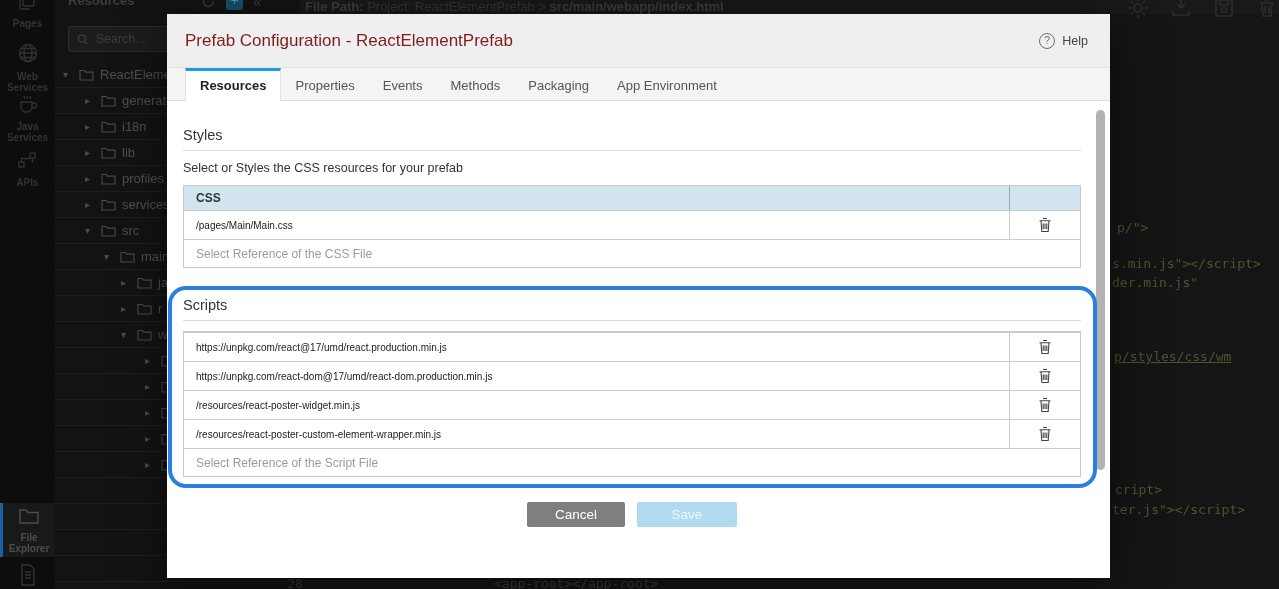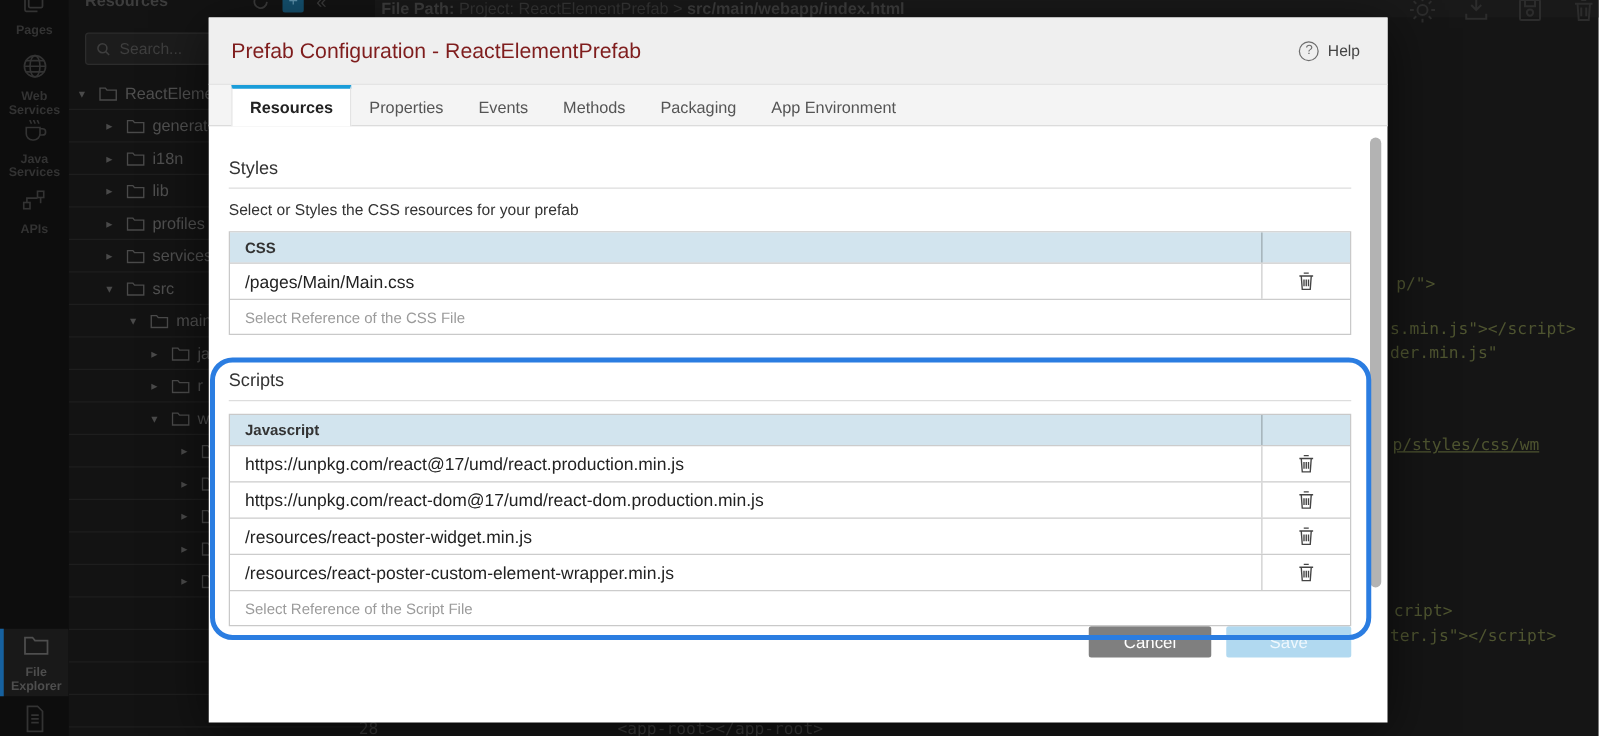--- a/index.html
+++ b/index.html
@@ -52,31 +52,31 @@
   .m-tab { padding: 0 14px; font-size: 13px; color: #555; line-height: 30px; border-top: 3px solid transparent; cursor: pointer; }
   .m-tab.active { background: #fff; border-top: 3px solid #1a9dd9; border-left: 1px solid #e3e3e3; border-right: 1px solid #e3e3e3; color: #222; font-weight: bold; margin-bottom: -1px; }
   .m-body { position: relative; padding: 26px 29px 0 16px; }
 
   .sec-head { font-size: 14.5px; color: #333; padding-bottom: 7px; border-bottom: 1px solid #ddd; }
   .sec-desc { font-size: 12.5px; color: #333; margin-top: 10px; }
   .rtable { margin-top: 10px; border: 1px solid #c9c9c9; }
   .thead { background: #d2e4ee; height: 24px; display: flex; align-items: center; font-size: 12px; font-weight: bold; color: #333; }
   .thead .main { flex: 1; padding-left: 12px; }
   .thead .delcol { width: 71px; height: 100%; border-left: 1px solid #9aa7ad; }
-  .trow { height: 29px; display: flex; align-items: center; font-size: 14px; color: #222; border-top: 1px solid #ccc; }
+  .trow { height: 29px; display: flex; align-items: center; font-size: 10px; color: #222; border-top: 1px solid #ccc; }
   .trow .main { flex: 1; padding-left: 12px; }
   .trow .delcol { width: 71px; height: 100%; border-left: 1px solid #ccc; display: flex; align-items: center; justify-content: center; cursor: pointer; }
   .tplace { height: 28px; border-top: 1px solid #ccc; display: flex; align-items: center; }
   .tplace input { border: 0; outline: 0; width: 100%; padding-left: 12px; font-size: 12px; color: #333; font-family: "Liberation Sans", sans-serif; }
   .tplace input::placeholder { color: #9b9b9b; }
 
   .scripts-wrap { position: relative; margin-top: 29px; }
   .ring { position: absolute; left: -15px; right: -16px; top: -11px; bottom: -11px; border: 4px solid #2b7de1; border-radius: 18px; pointer-events: none; z-index: 5; }
 
-  .m-footer { display: flex; justify-content: flex-end; gap: 12px; }
+  .m-footer { margin-top: 25px; display: flex; justify-content: center; gap: 12px; }
   .btn { height: 25px; border: 0; font-size: 13.5px; border-radius: 2px; font-family: "Liberation Sans", sans-serif; cursor: pointer; }
   .btn-cancel { width: 98px; background: #7f7f7f; color: #fff; }
   .btn-save { width: 100px; background: #b1d9f0; color: #eef7fd; }
 
   .scroll-thumb { position: absolute; left: 929px; top: 96px; width: 9px; height: 360px; background: #b3b3b3; border-radius: 5px; }
 </style>
 </head>
 <body>
 
 <div class="stage">
@@ -331,24 +331,20 @@
           <div class="tplace">
             <input placeholder="Select Reference of the CSS File" style="">
           </div>
         </div>
       </div>
 
       <div class="scripts-wrap">
         <div class="ring"></div>
         <div class="sec-head">Scripts</div>
         <div class="rtable">
-          <div class="thead">
-            <div class="main">Javascript</div>
-            <div class="delcol"></div>
-          </div>
           <div class="trow">
             <div class="main">https://unpkg.com/react@17/umd/react.production.min.js</div>
             <div class="delcol">
               <svg width="14" height="16" viewBox="0 0 14 16" fill="none" stroke="#444" stroke-width="1.1">
                   <path d="M5 1.5h4M1.5 3.8h11M3 3.8l.8 10.7h6.4L11 3.8M5.2 6.5v5.5M7 6.5v5.5M8.8 6.5v5.5"></path>
                 </svg>
             </div>
           </div>
           <div class="trow">
             <div class="main">https://unpkg.com/react-dom@17/umd/react-dom.production.min.js</div>

